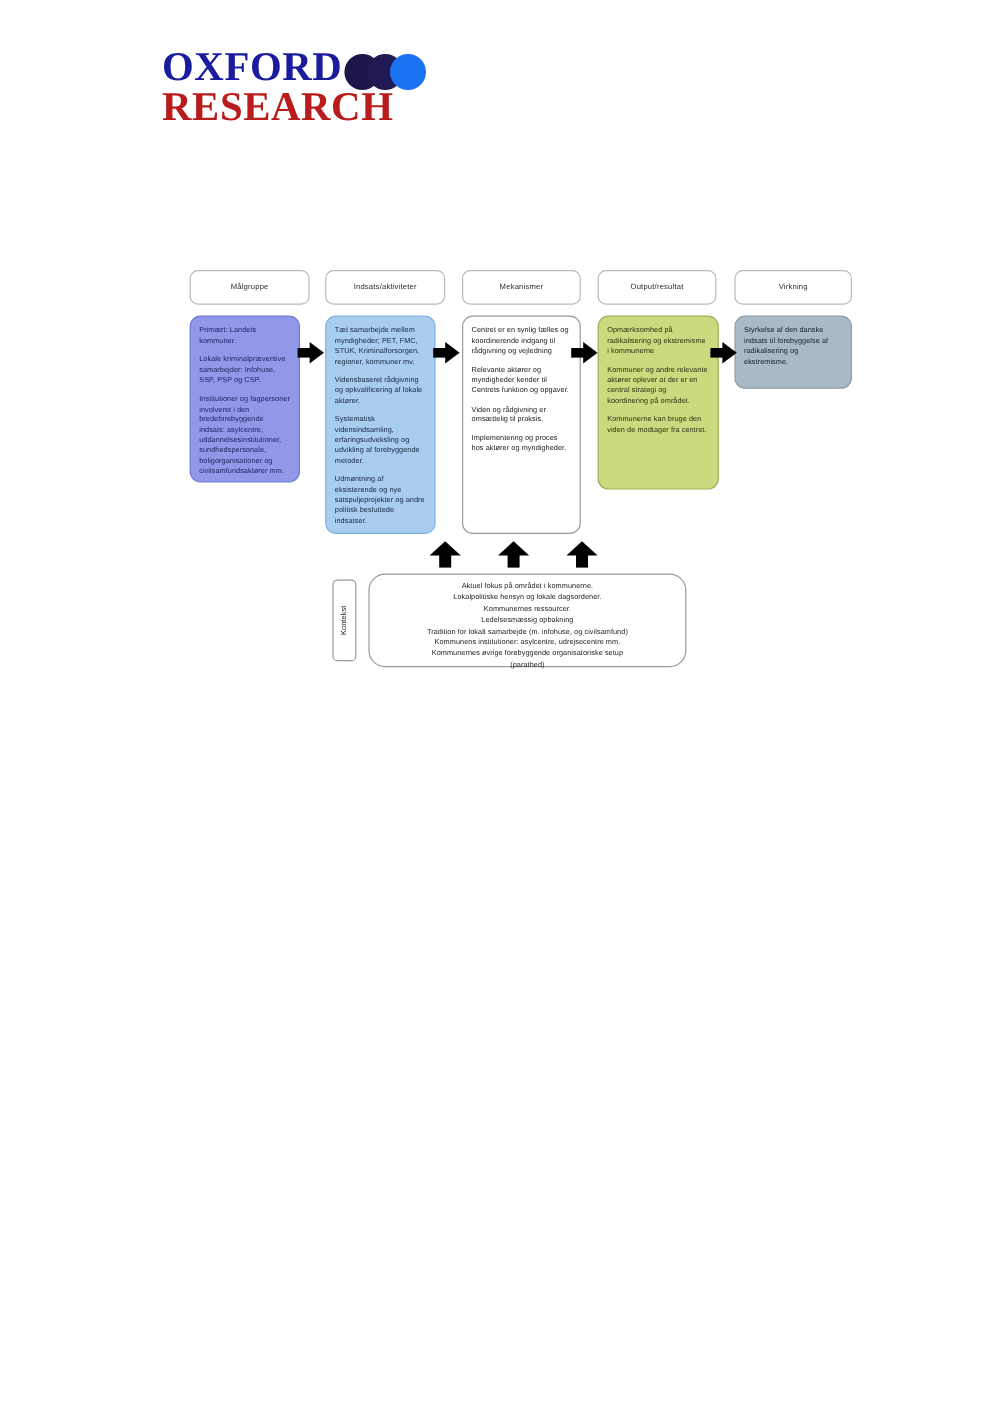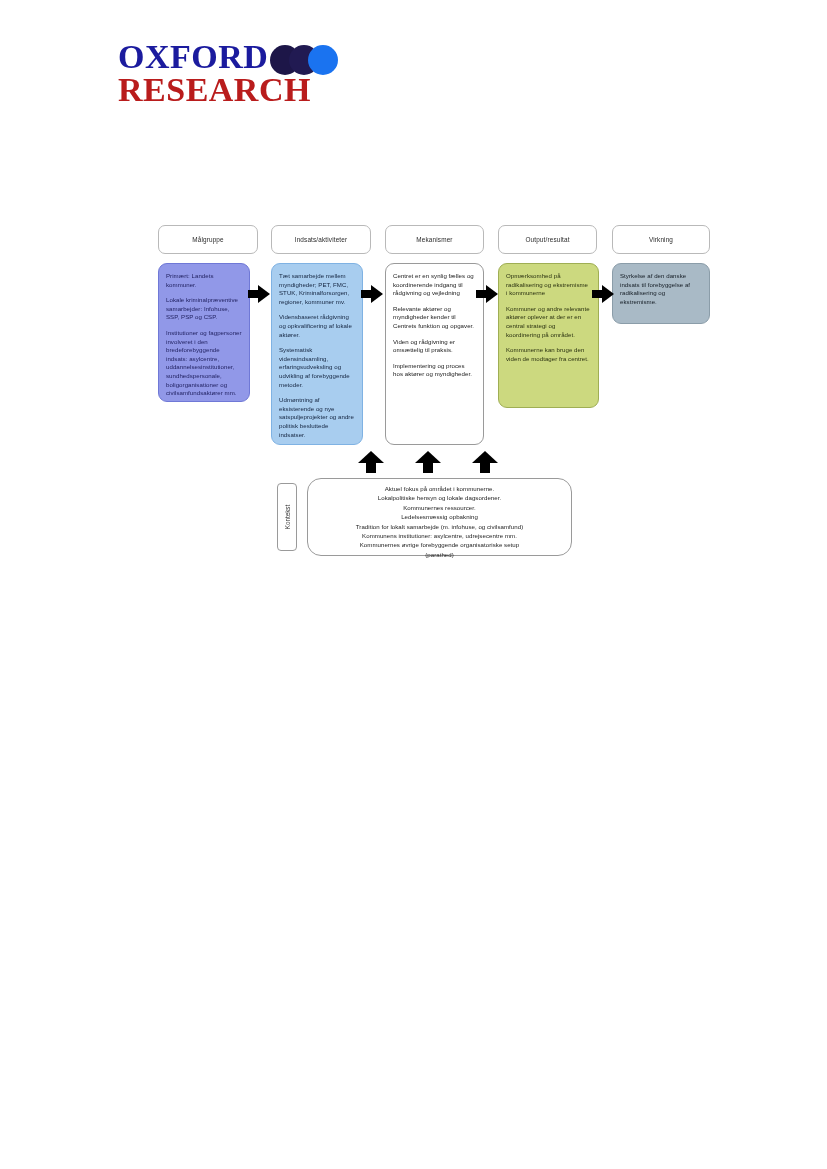--- a/index.html
+++ b/index.html
@@ -12,21 +12,21 @@
     height: 1169px;
     position: relative;
     font-family: "Liberation Sans", sans-serif;
     color: #1a1a1a;
     overflow: hidden;
   }
 
   
   #logo {
     position: absolute;
-    left: 118px;
+    left: 135px;
     top: 40px;
     width: 260px;
     height: 72px;
   }
   #logo .logo-line {
     font-family: "Liberation Serif", serif;
     font-weight: bold;
     color: #1b1b9e;
     font-size: 34px;
     line-height: 33px;

